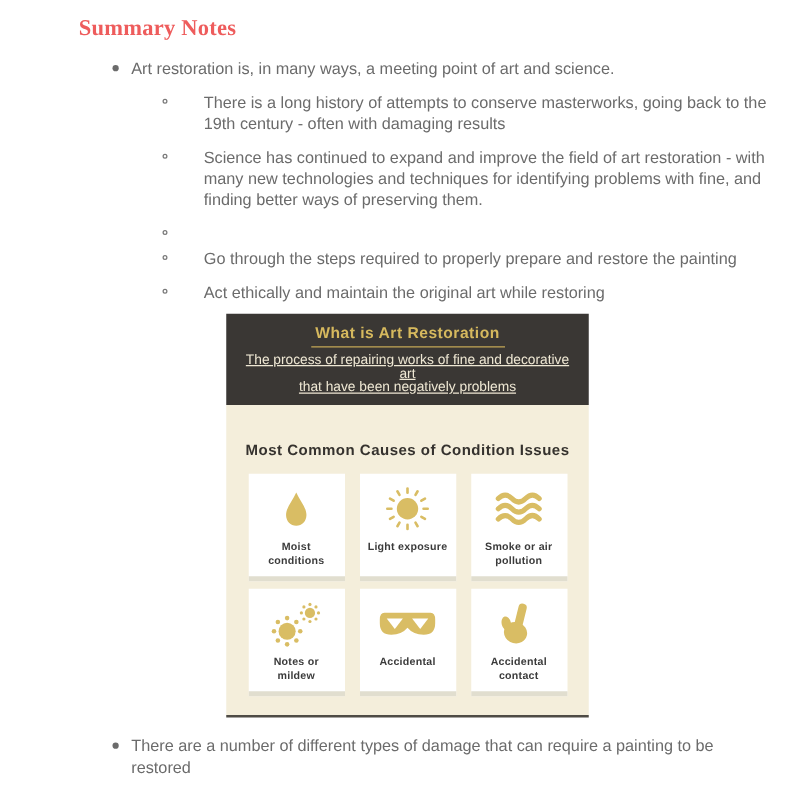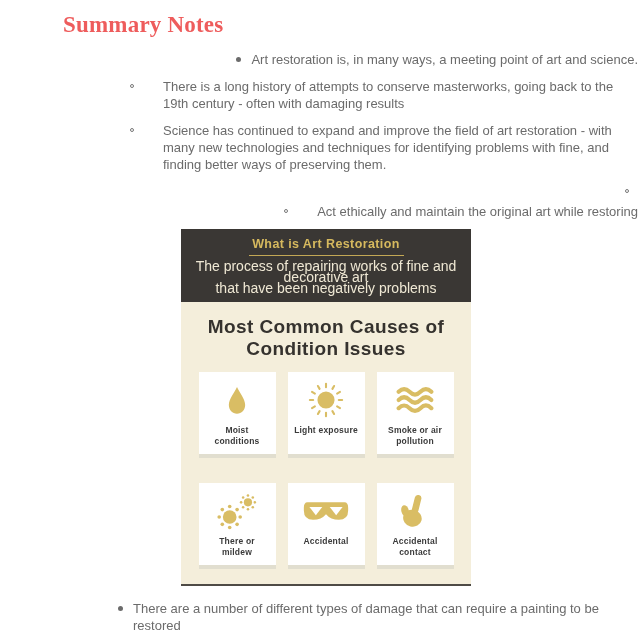--- a/index.html
+++ b/index.html
@@ -8,31 +8,30 @@
     position:relative;
     width:638px; height:638px;
     background:#ffffff;
     overflow:hidden;
     font-family:"Liberation Sans", sans-serif;
   }
   .doc-title {
     margin:12px 0 0 63px;
     font-family:"Liberation Serif", serif;
     font-weight:bold;
-    font-size:23px;
+    font-size:18px;
     color:#ee5c5c;
     letter-spacing:0.2px;
   }
   .note {
     display:flex;
     align-items:flex-start;
     color:#6b6b6b;
     font-size:13px;
     line-height:17px;
-    justify-content:flex-end;
   }
   .note.l1 { margin-left:90px; }
   .note.l2 { margin-left:130px; }
   .bullet {
     flex:0 0 auto;
     margin-top:6px;
   }
   .l1 .bullet {
     width:5px; height:5px;
     border-radius:50%;
@@ -70,39 +69,40 @@
     font-size:12.5px;
     letter-spacing:0.4px;
   }
   .ig-underline {
     width:155px; height:1px;
     background:#c3a855;
     margin:4px auto 5px;
   }
   .ig-subtitle {
     color:#efe8d4;
-    font-size:14px;
+    font-size:11px;
     line-height:11px;
+    text-decoration:underline;
   }
   .ig-body {
     background:#f4eedb;
     padding:13px 8px 15px;
   }
   .ig-heading {
     text-align:center;
     color:#35322e;
     font-weight:bold;
-    font-size:19px;
+    font-size:12px;
     letter-spacing:0.4px;
-    margin:1px 0 12px;
+    margin:16px 0 12px;
   }
   .cards {
     display:grid;
     grid-template-columns:repeat(3, 77px);
-    gap:25px 12px;
+    gap:6px 12px;
     justify-content:center;
   }
   .card {
     background:#ffffff;
     height:86px;
     border-bottom:4px solid #e1decf;
     display:flex;
     flex-direction:column;
     align-items:center;
   }
@@ -145,20 +145,24 @@
   <div class="note l2 mt-l2">
     <span class="bullet"></span>
     <span class="txt">Science has continued to expand and improve the field of art restoration - with many new technologies and techniques for identifying problems with fine, and finding better ways of preserving them.</span>
   </div>
 
 
   <div class="note l2 mt-l2">
     <span class="bullet"></span>
   </div>
 
+  <div class="note l2 mt-l2">
+    <span class="bullet"></span>
+    <span class="txt">Go through the steps required to properly prepare and restore the painting</span>
+  </div>
 
   <div class="note l2 mt-l2">
     <span class="bullet"></span>
     <span class="txt">Act ethically and maintain the original art while restoring</span>
   </div>
 
   <div class="infographic">
     <div class="ig-header">
       <div class="ig-title">What is Art Restoration</div>
       <div class="ig-underline"></div>
@@ -232,21 +236,21 @@
                   <circle cx="40.3" cy="15.3" r="1.4"></circle>
                 <circle cx="35" cy="17.5" r="1.4"></circle>
                   <circle cx="29.7" cy="15.3" r="1.4"></circle>
                 <circle cx="27.5" cy="10" r="1.4"></circle>
                   <circle cx="29.7" cy="4.7" r="1.4"></circle>
                 <circle cx="35" cy="2.5" r="1.4"></circle>
                   <circle cx="40.3" cy="4.7" r="1.4"></circle>
               </g>
             </svg>
           </span>
-          <span class="card-label">There or mildew</span>
+          <span class="card-label">Notes or mildew</span>
         </div>
 
         <div class="card">
           <span class="icon-wrap">
             <svg width="48" height="25" viewBox="0 0 52 26">
               <path fill="#d9bd64" d="M6 3 Q2 3 2 9 L2 12 Q2 22 12 22 Q21 22 26 16 Q31 22 40 22 Q50 22 50 12 L50 9 Q50 3 46 3 Z"></path>
               <polygon points="8,8 22,8 15,17" fill="#ffffff"></polygon>
               <polygon points="30,8 44,8 37,17" fill="#ffffff"></polygon>
             </svg>
           </span>

